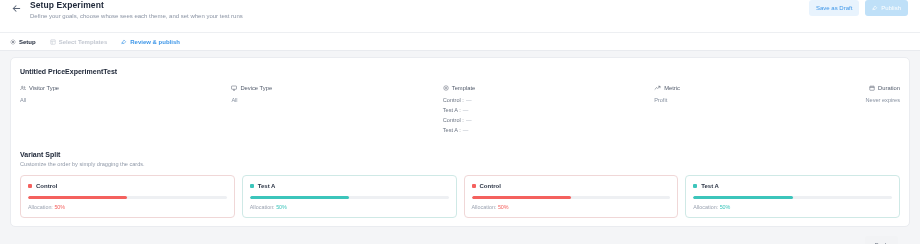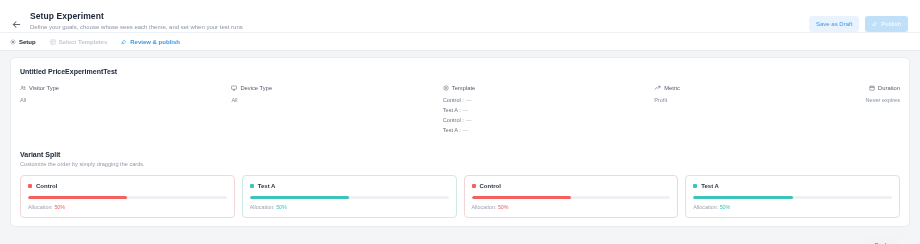--- a/index.html
+++ b/index.html
@@ -15,21 +15,21 @@
     background: #f4f5f7;
     color: #2b3445;
     -webkit-font-smoothing: antialiased;
   }
 
   
   .topbar {
     height: 33px;
     background: #ffffff;
     display: flex;
-    align-items: flex-end;
+    align-items: flex-start;
     padding: 0 12px 0 8px;
     border-bottom: 1px solid #edeff2;
   }
   .back-arrow {
     width: 16px;
     height: 16px;
     flex: 0 0 16px;
     display: flex;
     align-items: center;
     justify-content: center;

